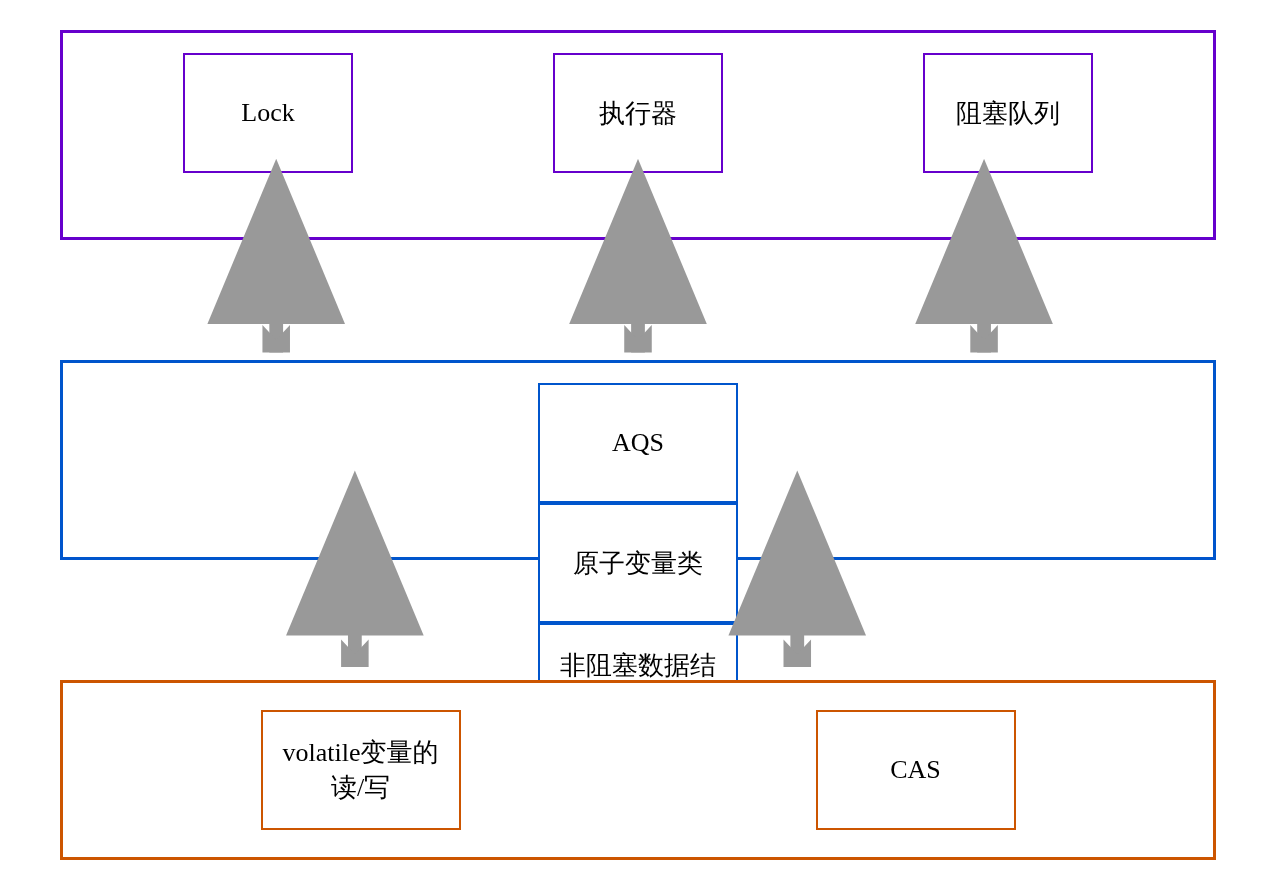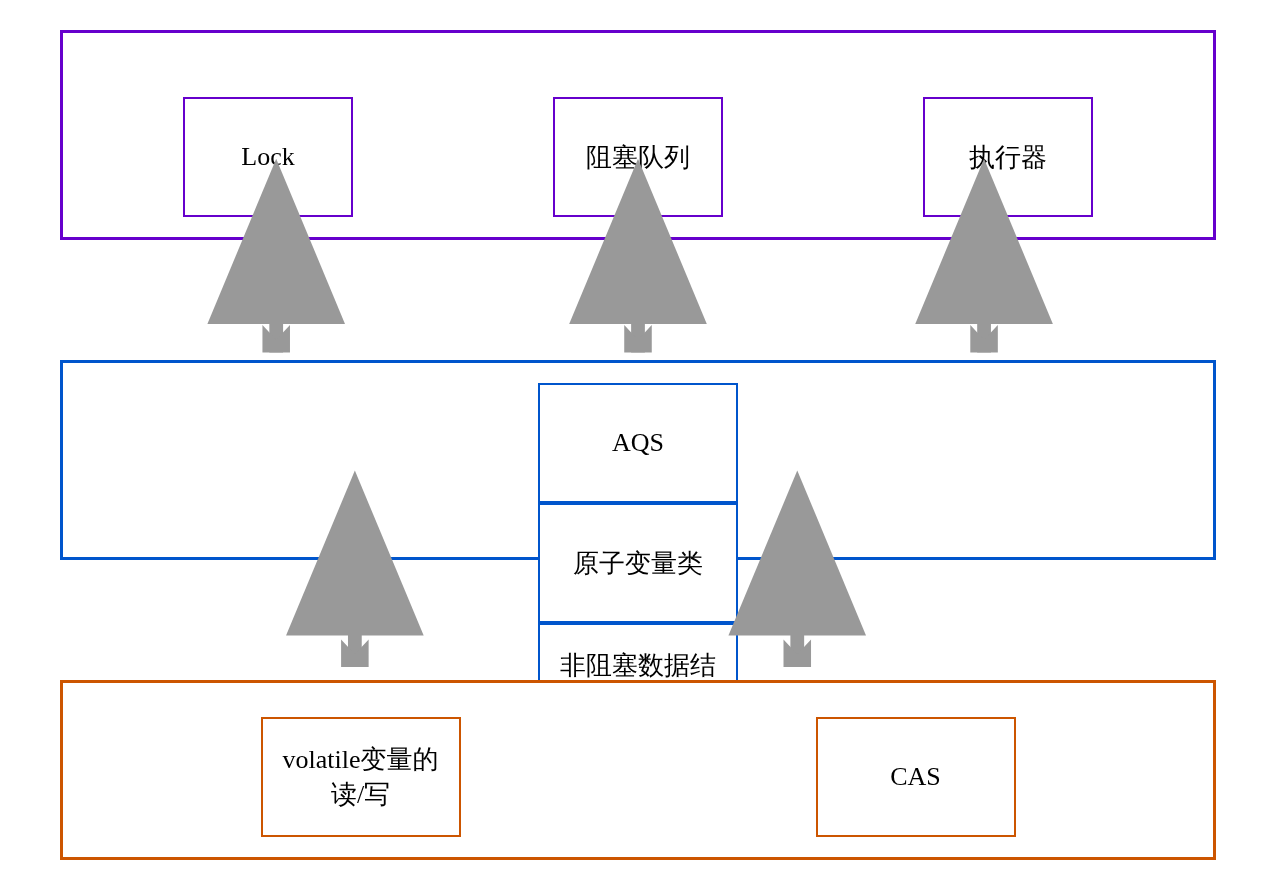--- a/index.html
+++ b/index.html
@@ -26,21 +26,21 @@
       top: 0;
       left: 0;
       right: 0;
       height: 210px;
       border: 3px solid #6600cc;
       background: #fff;
     }
 
     .layer-top-items {
       display: flex;
-      align-items: flex-end;
+      align-items: flex-start;
       justify-content: space-around;
       height: 100%;
       padding: 20px;
     }
 
     .box-purple {
       border: 2.5px solid #6600cc;
       background: #fff;
       display: flex;
       align-items: center;
@@ -93,21 +93,21 @@
       top: 650px;
       left: 0;
       right: 0;
       height: 180px;
       border: 3px solid #cc5500;
       background: #fff;
     }
 
     .layer-bot-items {
       display: flex;
-      align-items: flex-end;
+      align-items: center;
       justify-content: space-around;
       height: 100%;
       padding: 20px;
     }
 
     .box-orange {
       border: 2.5px solid #cc5500;
       background: #fff;
       display: flex;
       align-items: center;
@@ -134,24 +134,24 @@
 <body>
 
 <div class="diagram">
 
   <div class="layer-top">
     <div class="layer-top-items">
       <div class="box-purple">
         <span>Lock</span>
       </div>
       <div class="box-purple">
+        <span>执行器</span>
+      </div>
+      <div class="box-purple">
         <span>阻塞队列</span>
-      </div>
-      <div class="box-purple">
-        <span>执行器</span>
       </div>
     </div>
   </div>
 
   <div class="layer-mid">
     <div class="layer-mid-items">
       <div class="box-blue">
         <span>AQS</span>
       </div>
       <div class="box-blue">

